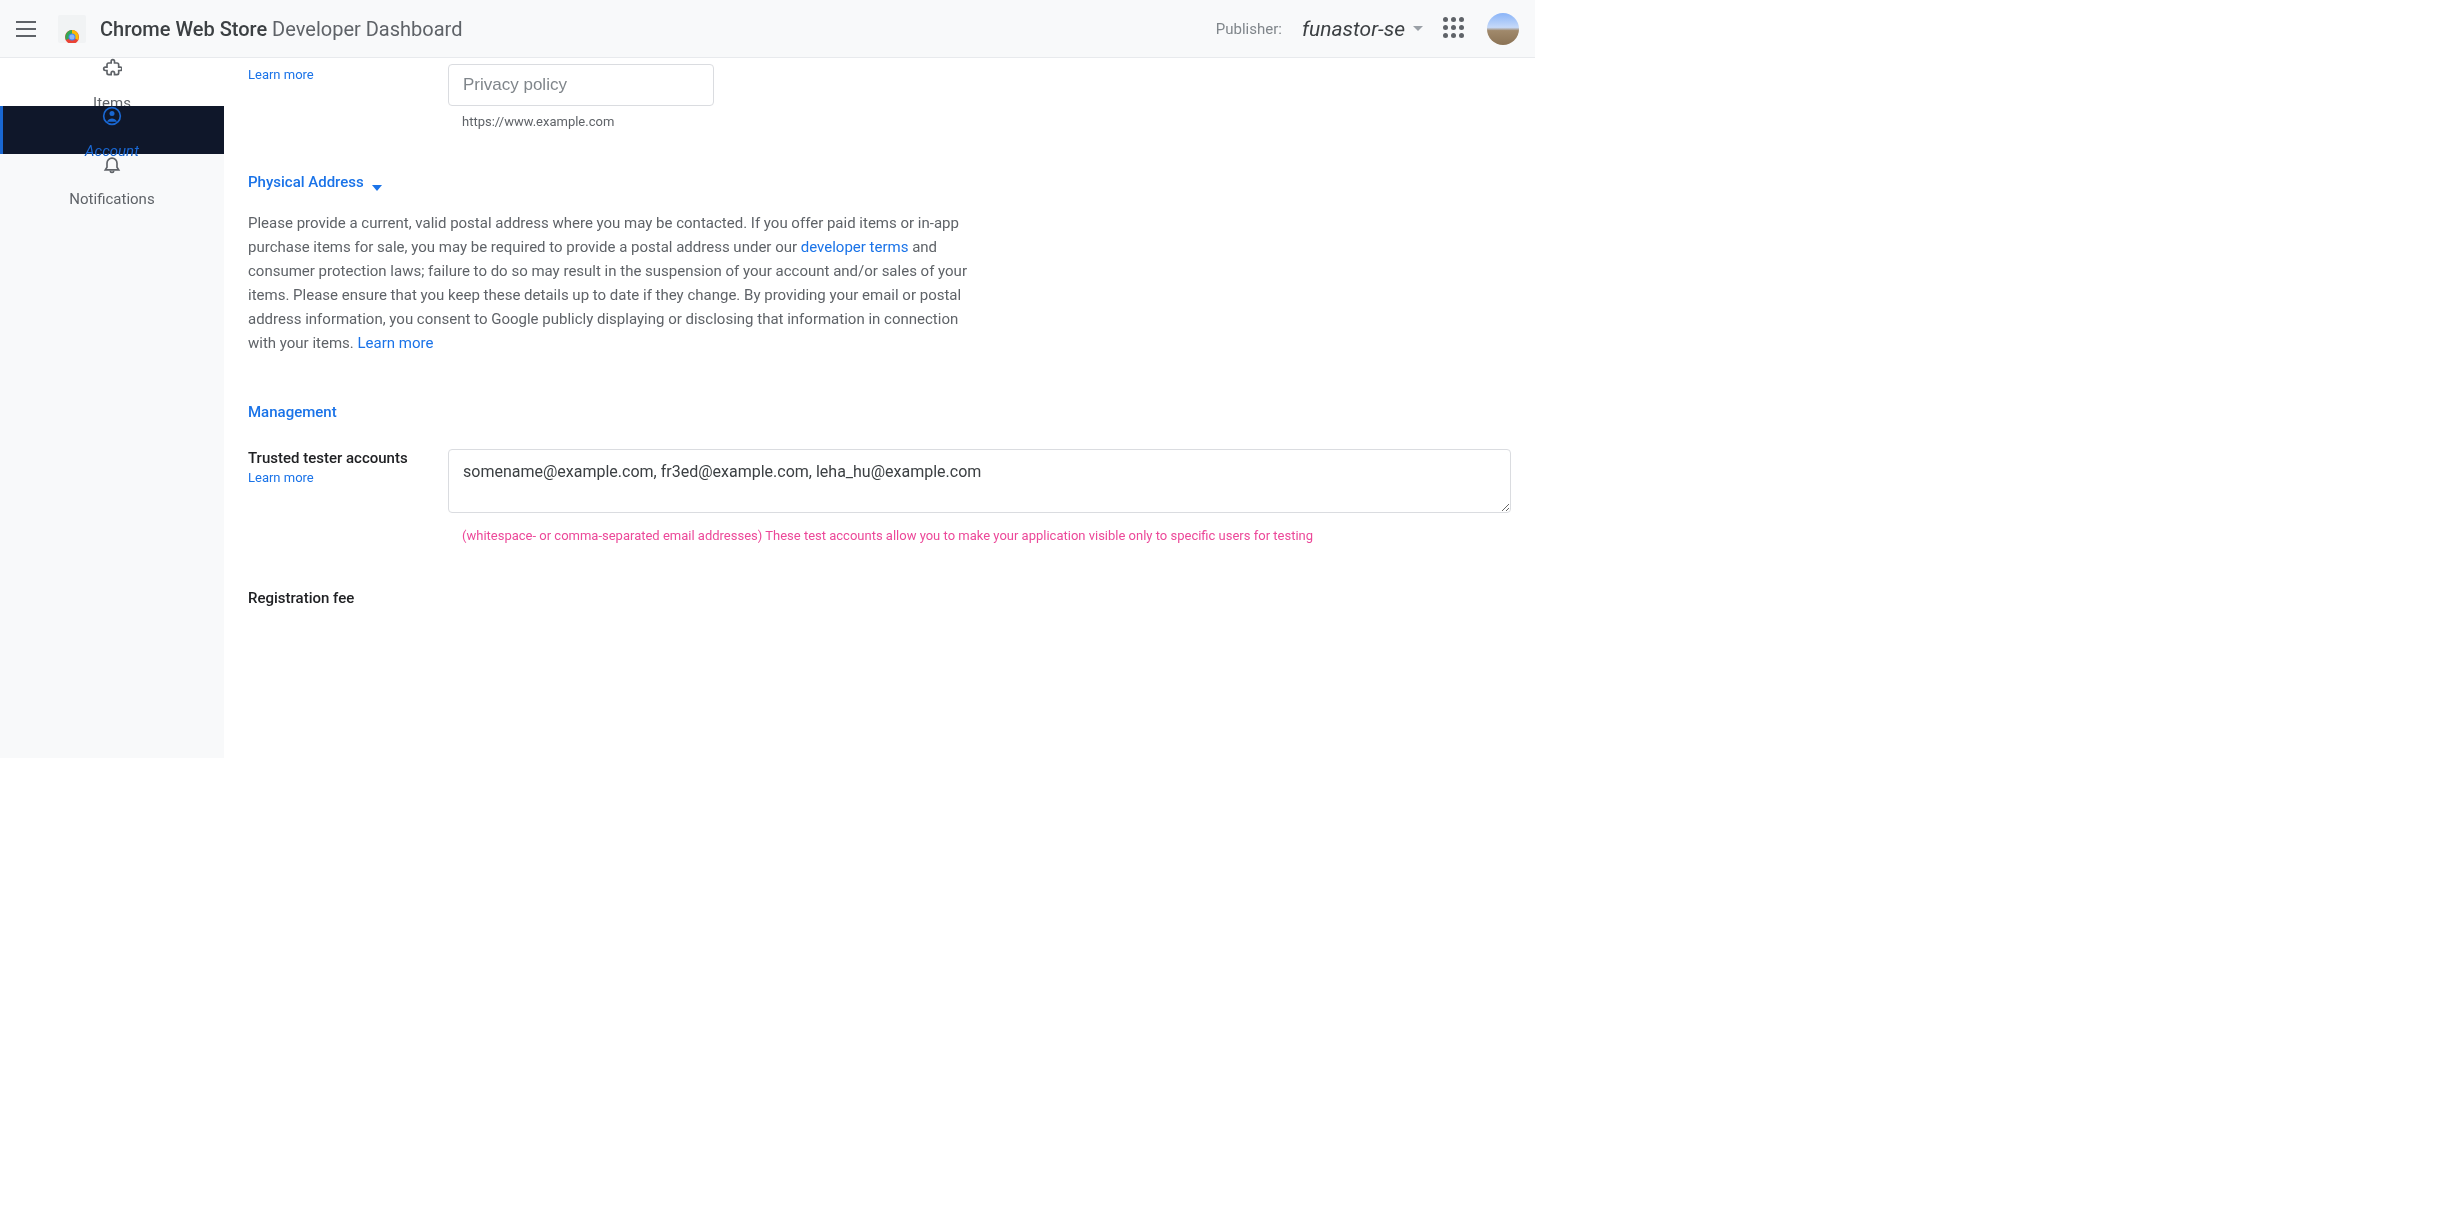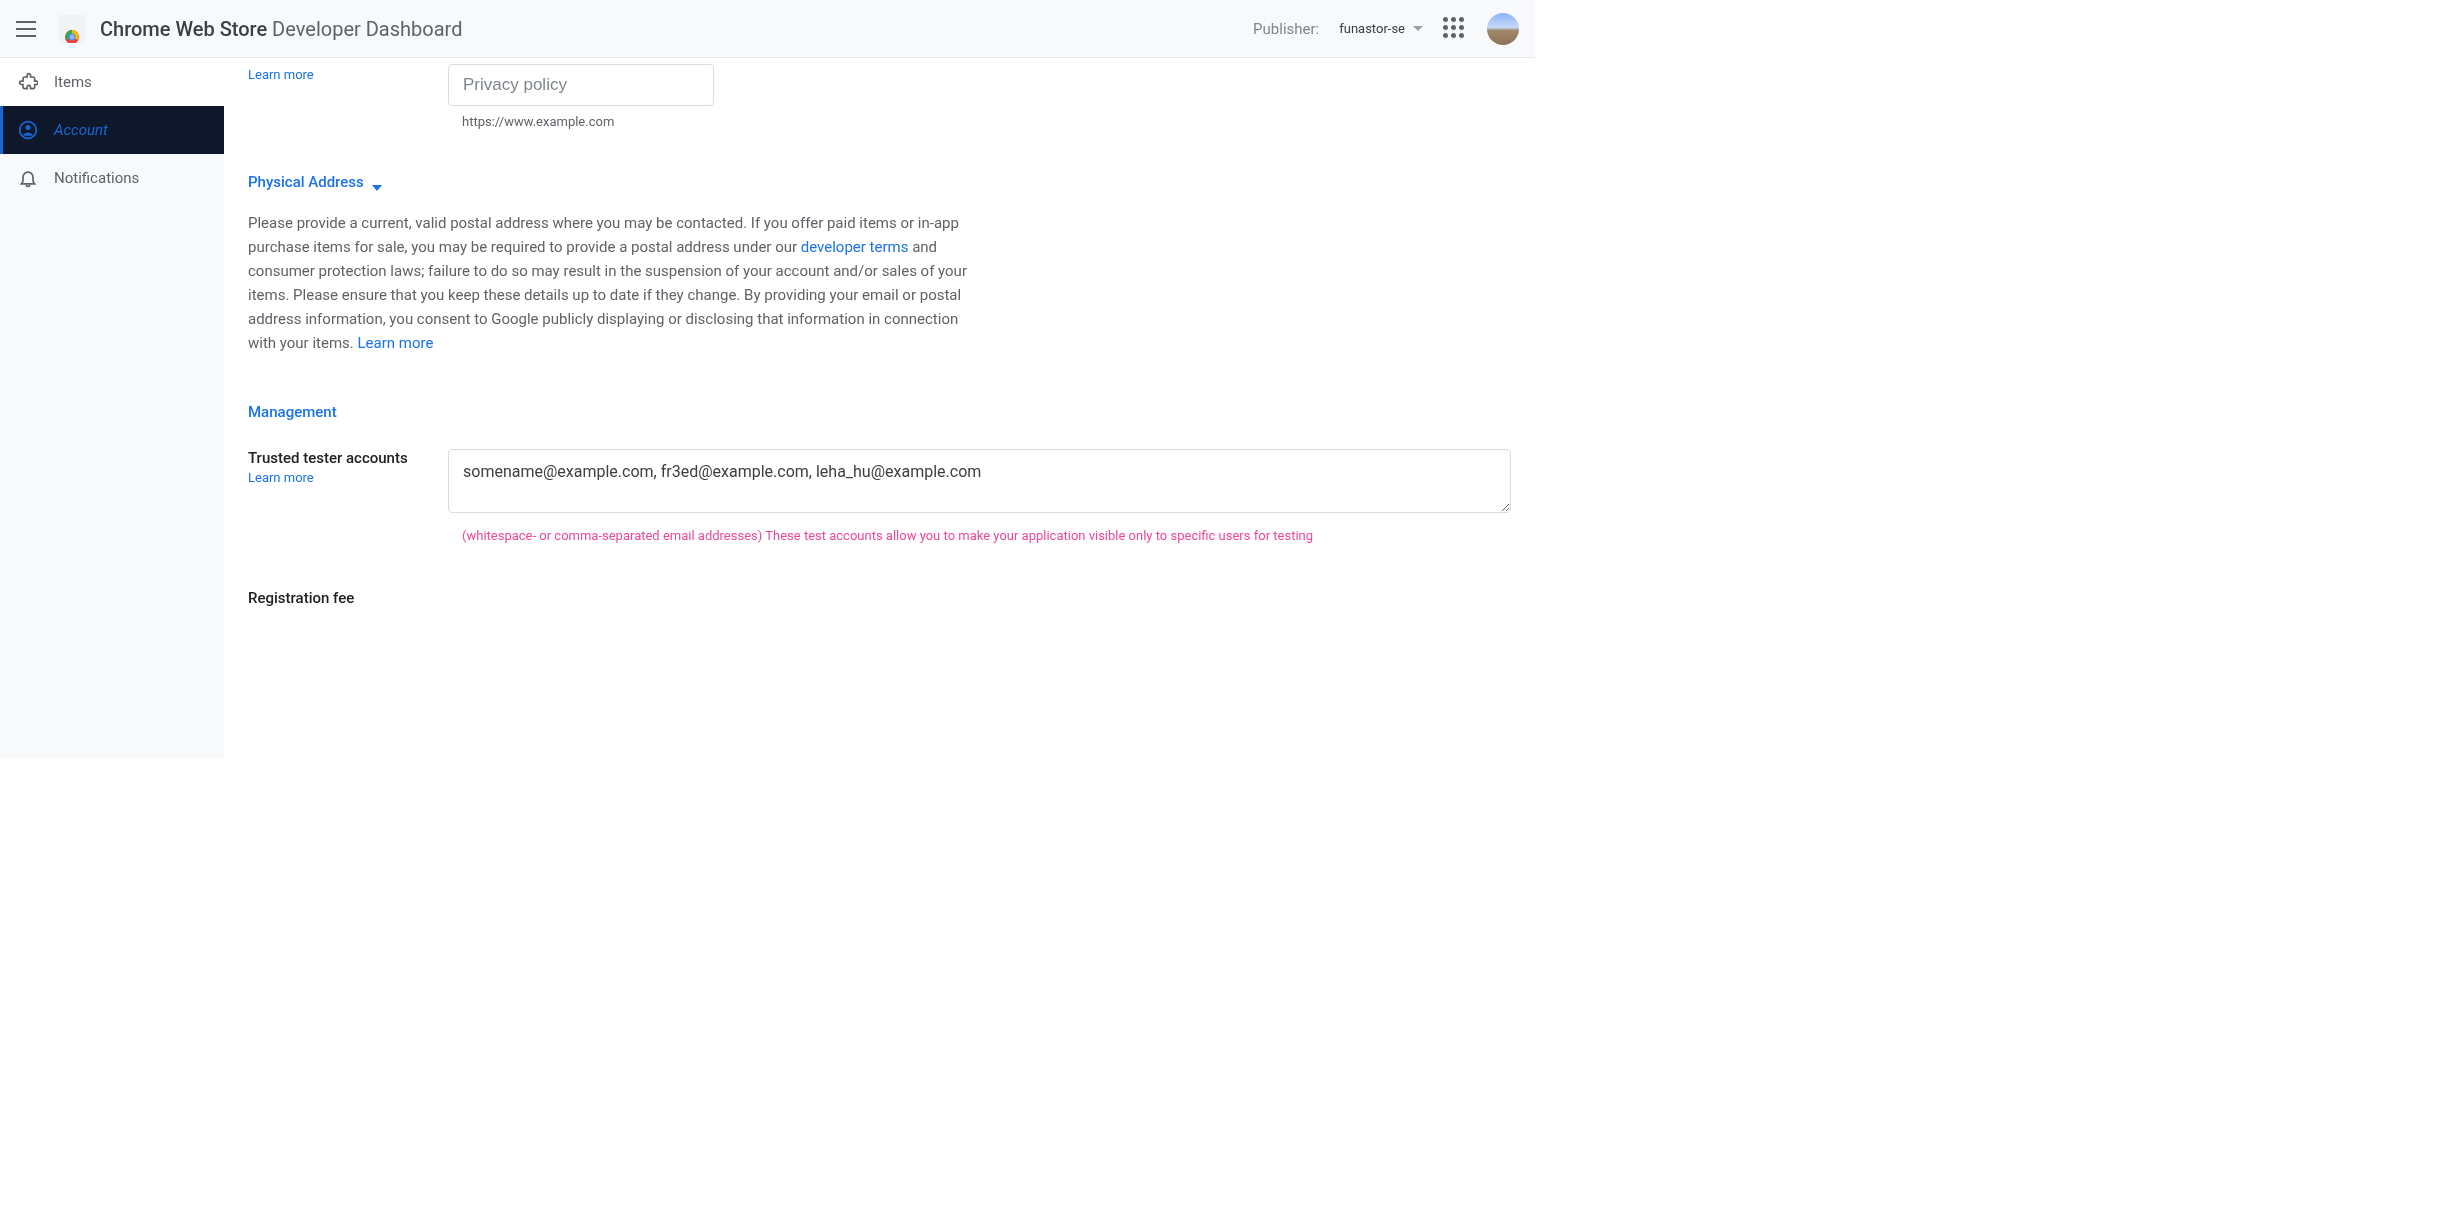--- a/index.html
+++ b/index.html
@@ -64,22 +64,23 @@
 }
 .publisher-label {
   color: #80868b;
   font-size: 15px;
 }
 .publisher-select {
   display: flex;
   align-items: center;
   gap: 8px;
   cursor: pointer;
-  font-size: 13px;
+  font-size: 21px;
   color: #3c4043;
+  font-style: italic;
 }
 .publisher-select .caret {
   width: 0; height: 0;
   border-left: 5px solid transparent;
   border-right: 5px solid transparent;
   border-top: 5px solid #9aa0a6;
 }
 .apps-icon {
   width: 24px;
   height: 24px;
@@ -112,20 +113,21 @@
 .sidebar-item {
   height: 48px;
   display: flex;
   align-items: center;
   padding: 0 18px;
   gap: 16px;
   color: #5f6368;
   font-size: 15px;
   cursor: pointer;
   position: relative;
+  flex-direction: column;
 }
 .sidebar-item:first-child {
   background: #fff;
 }
 .sidebar-item.active {
   color: #1967d2;
   background: #0f172a;
   font-style: italic;
 }
 .sidebar-item.active::before {

